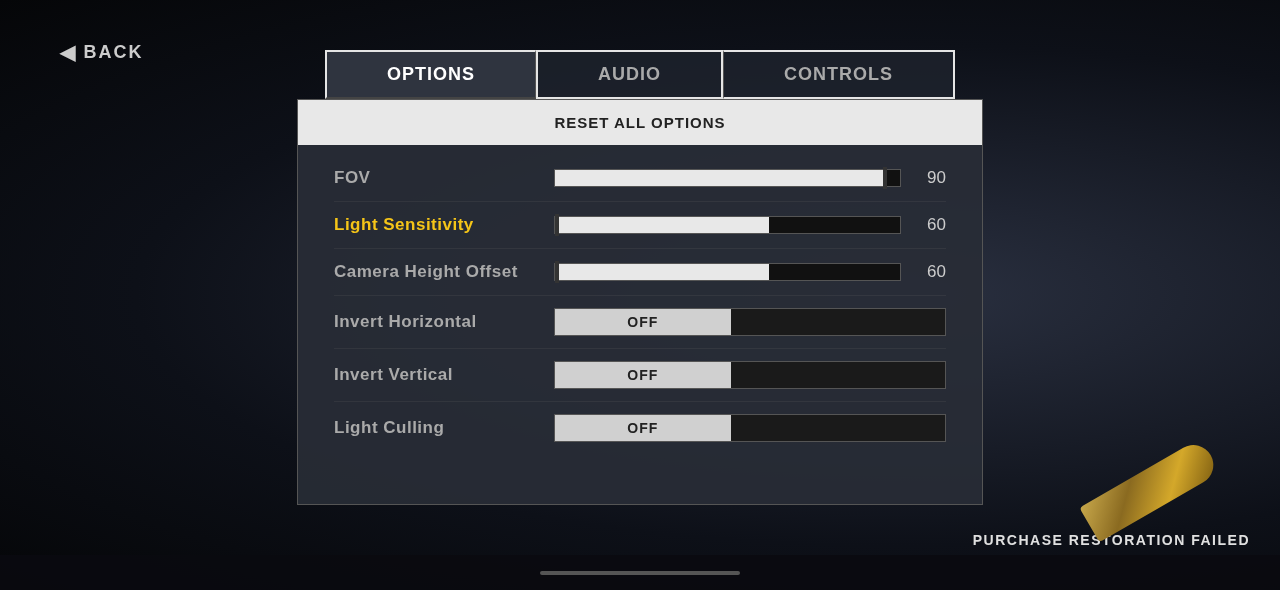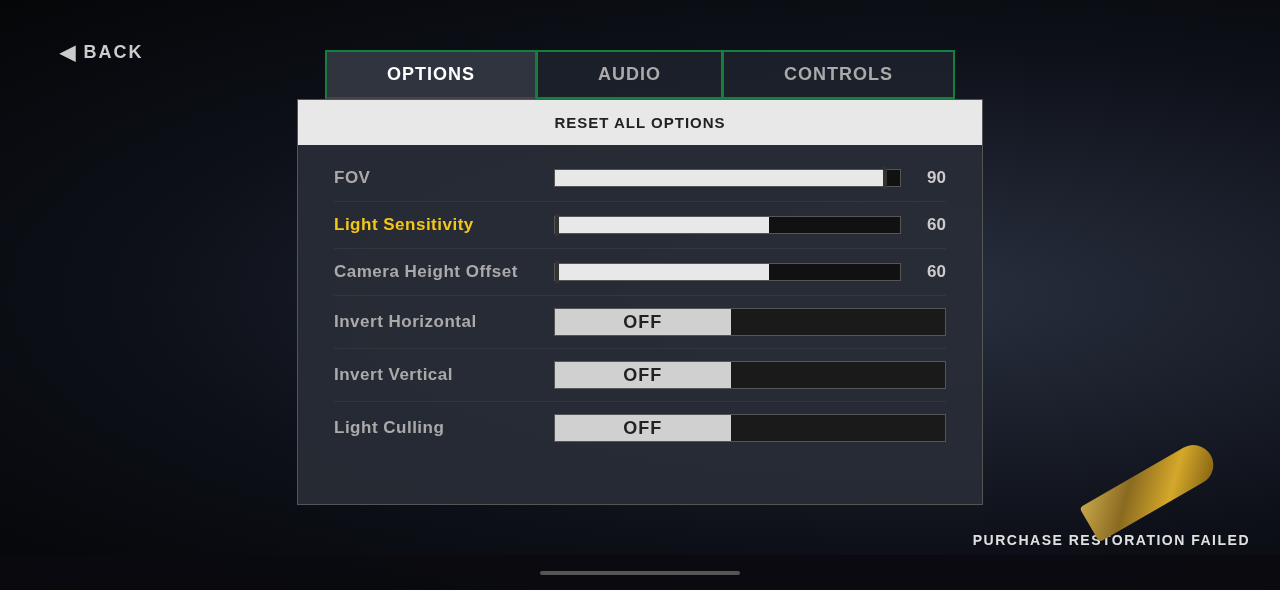--- a/index.html
+++ b/index.html
@@ -69,21 +69,21 @@
       gap: 0;
       margin-top: 30px;
     }
 
     .tab {
       padding: 12px 60px;
       font-size: 18px;
       font-weight: bold;
       letter-spacing: 1px;
       cursor: pointer;
-      border: 2px solid #15803d;
+      border: 2px solid #e5e5e5;
       color: #aaa;
       background: rgba(30, 35, 45, 0.8);
       text-transform: uppercase;
     }
 
     .tab.active {
       background: rgba(50, 55, 65, 0.95);
       color: #fff;
       border-bottom: 2px solid #444;
     }
@@ -184,40 +184,40 @@
       transform: translateY(-50%);
       width: 4px;
       height: 22px;
       background: #333;
     }
 
     .slider-value {
       width: 35px;
       text-align: right;
       font-size: 17px;
-      font-weight: bold;
+      font-weight: normal;
       color: #ccc;
     }
 
     
     .toggle-container {
       flex: 1;
       height: 28px;
       display: flex;
       border: 1px solid #555;
       overflow: hidden;
     }
 
     .toggle-off {
       width: 45%;
       background: #d0d0d0;
       display: flex;
       align-items: center;
       justify-content: center;
-      font-size: 18px;
+      font-size: 14px;
       font-weight: bold;
       color: #222;
       letter-spacing: 1px;
     }
 
     .toggle-on {
       flex: 1;
       background: #1a1a1a;
     }
 

